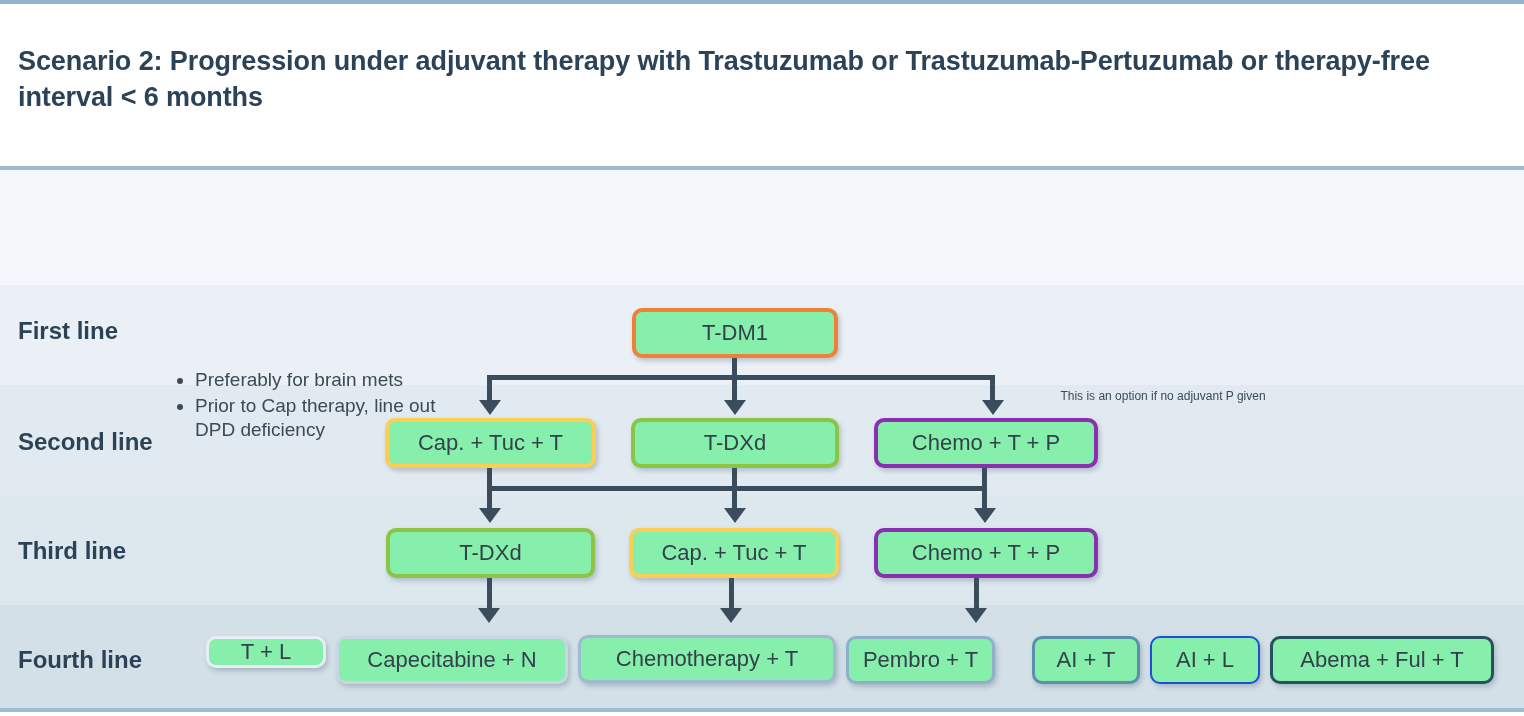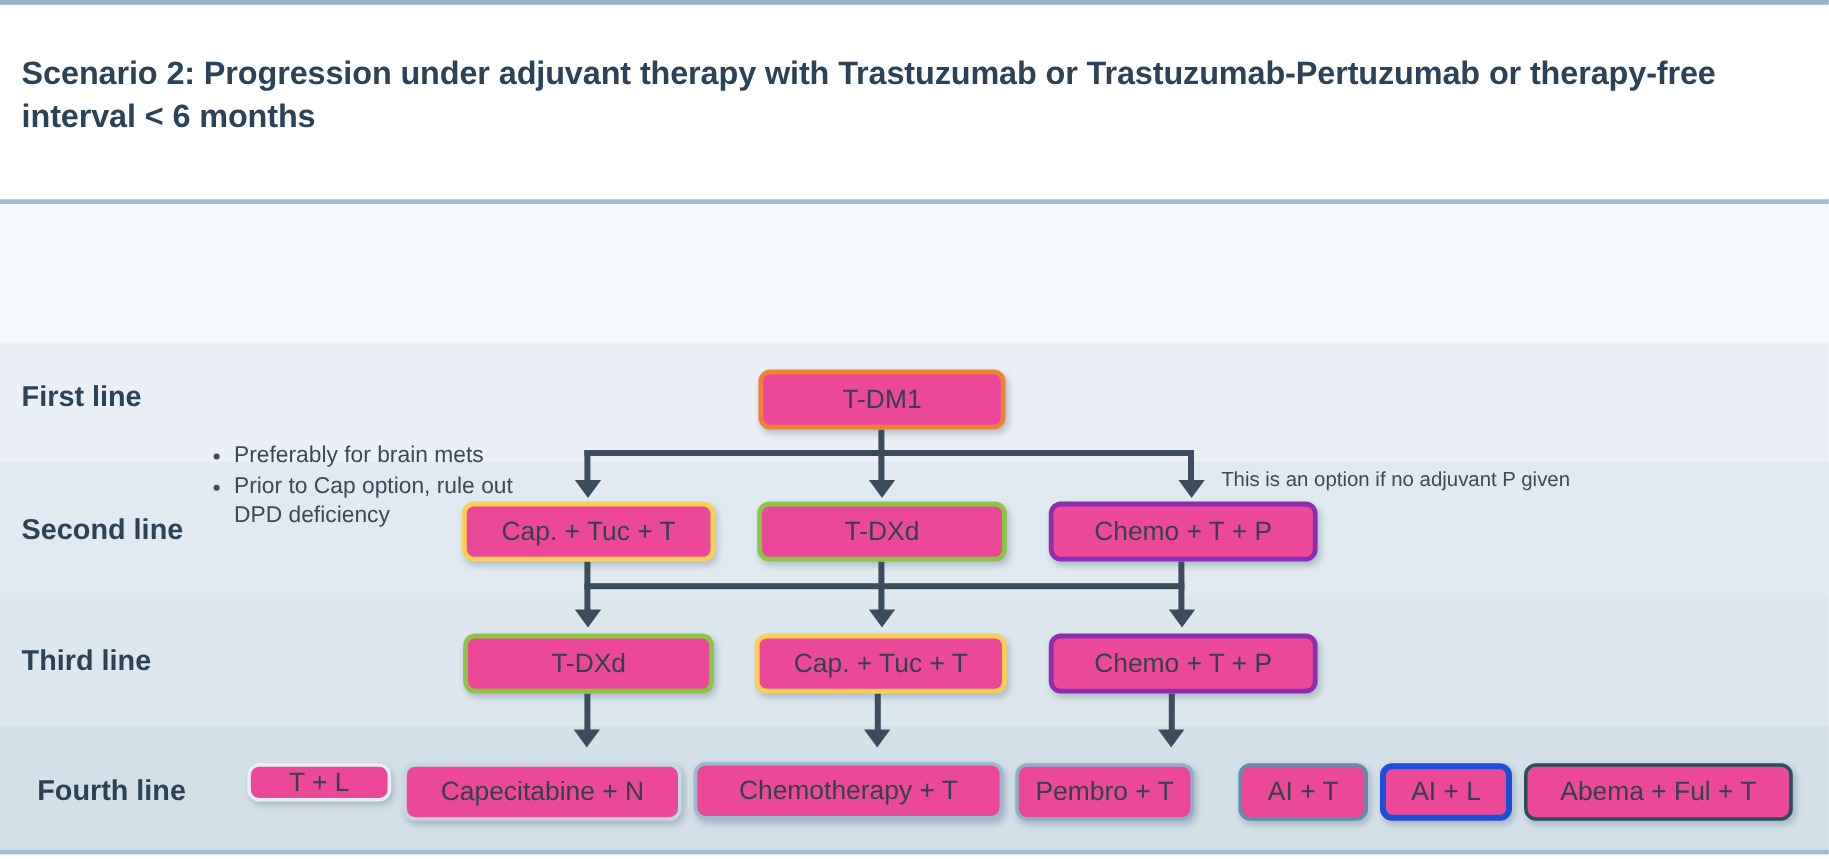--- a/index.html
+++ b/index.html
@@ -33,51 +33,51 @@
   .band-4{top:605px;height:103px;background:#d3e0e8;}
 
   
   .row-label{
     position:absolute;font-size:24px;font-weight:bold;color:#2b4257;
     white-space:nowrap;
   }
   .rl-first {left:18px;top:317px;}
   .rl-second{left:18px;top:428px;text-align:center;}
   .rl-third {left:18px;top:537px;text-align:right;}
-  .rl-fourth{left:18px;top:646px;margin-left:13px;}
+  .rl-fourth{left:18px;top:646px;}
 
   
   .node{
     position:absolute;box-sizing:border-box;
-    background:#ec4899;border-radius:10px;
+    background:#86efac;border-radius:10px;
     display:flex;align-items:center;justify-content:center;
     font-size:22px;color:#34404a;
     box-shadow:2px 3px 5px rgba(60,80,100,.28);
     text-align:center;line-height:1;
   }
   .b-orange{border:4px solid #ef8136;}
   .b-yellow{border:4px solid #fbce54;}
   .b-green {border:4px solid #8cc543;}
   .b-purple{border:4px solid #8party;}
   .b-purple{border:4px solid #8a2fb0;}
 
   
   .b-blue0{border:3px solid #e8eef3;}
   .b-blue1{border:3px solid #c6d6e3;}
   .b-blue2{border:3px solid #9fbad0;}
   .b-blue3{border:3px solid #8fb0c8;}
   .b-blue4{border:3px solid #5b8fab;}
-  .b-blue5{border:5px solid #1d4ed8;}
+  .b-blue5{border:2px solid #1d4ed8;}
   .b-blue6{border:3px solid #28505f;}
 
   
   .note{position:absolute;font-size:19px;color:#3b4a57;line-height:1.25;}
   .note ul{margin:0;padding-left:17px;}
   .note li{margin:0 0 2px 0;}
-  .note-right{position:absolute;font-size:17px;color:#3b4a57;
+  .note-right{position:absolute;font-size:12px;color:#3b4a57;
     line-height:1.3;text-align:center;width:310px;}
 
   
   .conn{position:absolute;background:#3b4d5c;}
   .vline{width:5px;}
   .hline{height:5px;}
   .arrow{
     position:absolute;width:0;height:0;
     border-left:11px solid transparent;
     border-right:11px solid transparent;
@@ -129,21 +129,21 @@
   <div class="arrow" style="left:720px;top:608px;"></div>
   <div class="arrow" style="left:965px;top:608px;"></div>
 
   <div class="node b-orange" style="left:632px;top:308px;width:206px;height:50px;">
     <span>T-DM1</span>
   </div>
 
   <div class="note" style="left:178px;top:368px;width:270px;">
     <ul>
       <li>Preferably for brain mets</li>
-      <li>Prior to Cap option, rule out DPD deficiency</li>
+      <li>Prior to Cap therapy, line out DPD deficiency</li>
     </ul>
   </div>
 
   <div class="note-right" style="left:1008px;top:389px;">This is an option if no adjuvant P given</div>
 
   <div class="node b-yellow" style="left:385px;top:418px;width:211px;height:50px;">
     <span>Cap. + Tuc + T</span>
   </div>
   <div class="node b-green" style="left:631px;top:418px;width:208px;height:50px;">
     <span>T-DXd</span>

